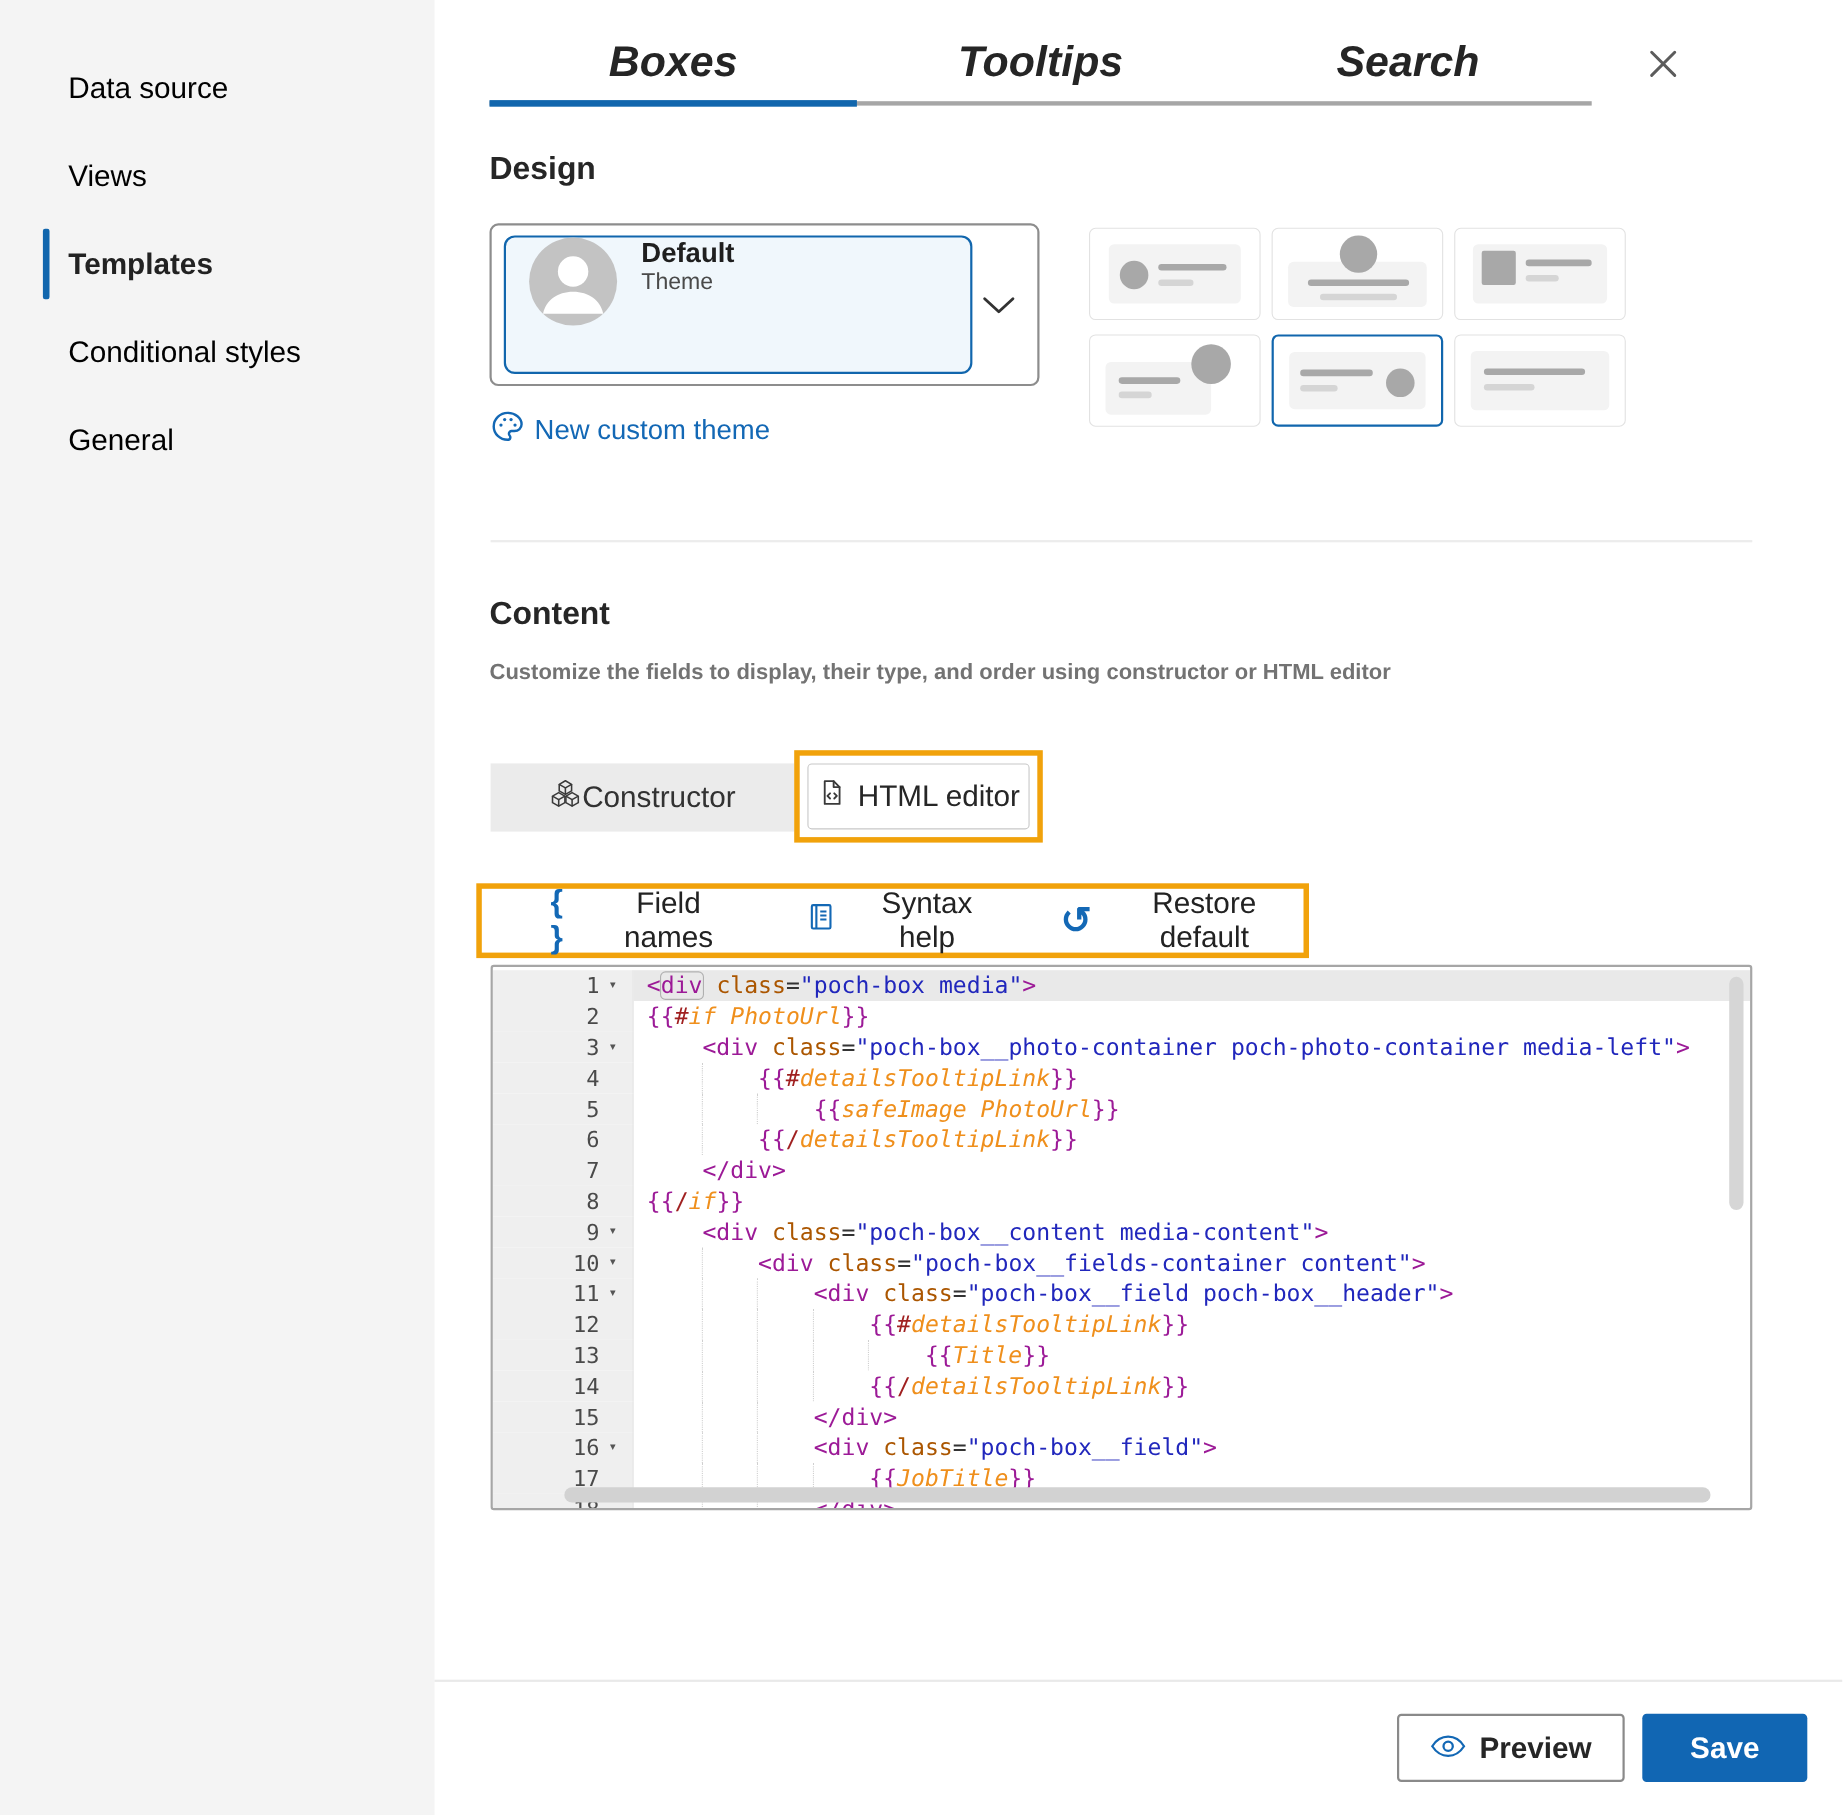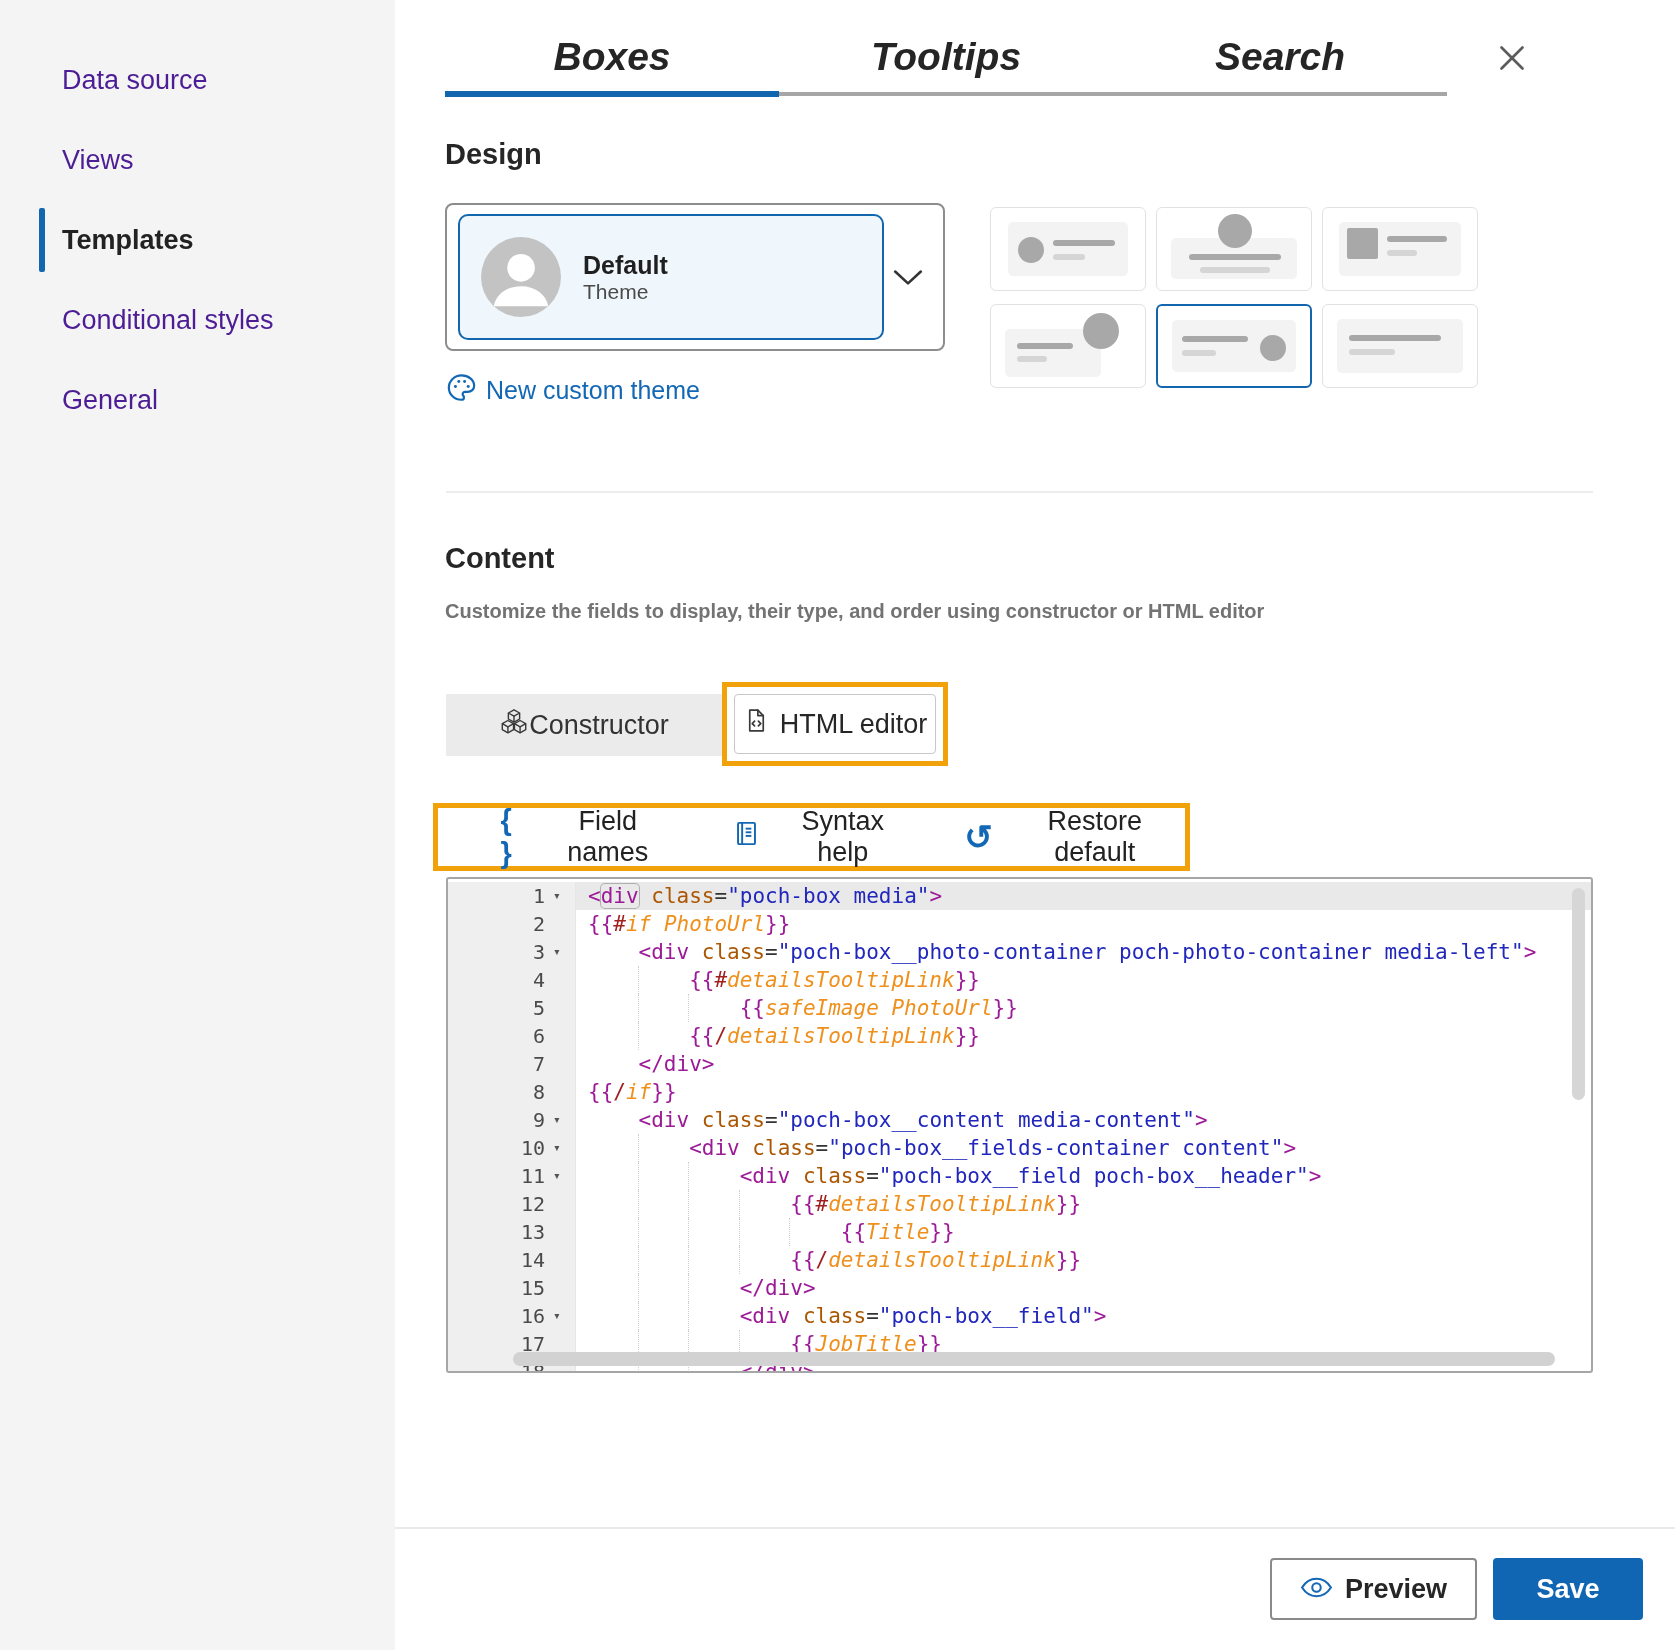--- a/index.html
+++ b/index.html
@@ -3,40 +3,40 @@
 <meta charset="utf-8">
 <style>
   html,body{margin:0;padding:0;}
   body{width:1675px;height:1650px;position:relative;background:#fff;
        font-family:"Liberation Sans",sans-serif;color:#262626;overflow:hidden;}
 
   
   .sidebar{position:absolute;left:0;top:0;width:395px;height:1650px;background:#f4f4f4;}
   #sidebar-items{list-style:none;margin:0;padding:40px 0 0 0;}
   .sb-item{height:80px;display:flex;align-items:center;padding-left:62px;
-           font-size:27px;color:#4c1d95;position:relative;cursor:pointer;}
+           font-size:27px;color:#000000;position:relative;cursor:pointer;}
   .sb-item.active{font-weight:700;color:#222;}
   .sb-item.active::before{content:"";position:absolute;left:39px;top:8px;bottom:8px;
            width:6px;background:#1166ad;border-radius:2px;}
 
   
   .tabs{position:absolute;left:445px;top:28px;width:1002px;height:58px;display:flex;}
   .tab{flex:1;text-align:left;font-size:39px;font-weight:700;color:#252525;
        display:flex;align-items:center;justify-content:center;cursor:pointer;font-style:italic;}
   .tab-track{position:absolute;left:445px;top:92px;width:1002px;height:4px;background:#a6a6a6;}
   .tab-track-active{position:absolute;left:0;top:-1px;width:334px;height:6px;background:#1166ad;}
   .close-btn{position:absolute;left:1494px;top:40px;width:36px;height:36px;cursor:pointer;}
 
   
   .h-design{position:absolute;left:445px;top:138px;font-size:29px;font-weight:700;}
   .theme-select{position:absolute;left:445px;top:203px;width:500px;height:148px;
       background:#fff;border:2px solid #8d8d8d;border-radius:8px;box-sizing:border-box;cursor:pointer;}
   .theme-card{position:absolute;left:11px;top:9px;width:426px;height:126px;background:#f0f7fc;
       border:2px solid #1166ad;border-radius:10px;box-sizing:border-box;
-      display:flex;align-items:center;padding-left:21px;}
+      display:flex;padding-left:21px;}
   .avatar{width:80px;height:80px;border-radius:50%;background:#c3c3c3;overflow:hidden;flex:none;}
   .theme-txt{margin-left:22px;}
   .theme-name{font-size:25px;font-weight:700;color:#1f1f1f;}
   .theme-sub{font-size:21px;color:#4a4a4a;margin-top:0;}
   .chev{position:absolute;right:20px;top:64px;}
   .new-theme{position:absolute;left:446px;top:372px;display:flex;align-items:center;gap:9px;
       color:#1368b5;font-size:25px;cursor:pointer;}
 
   
   .thumbs{position:absolute;left:990px;top:207px;display:grid;

